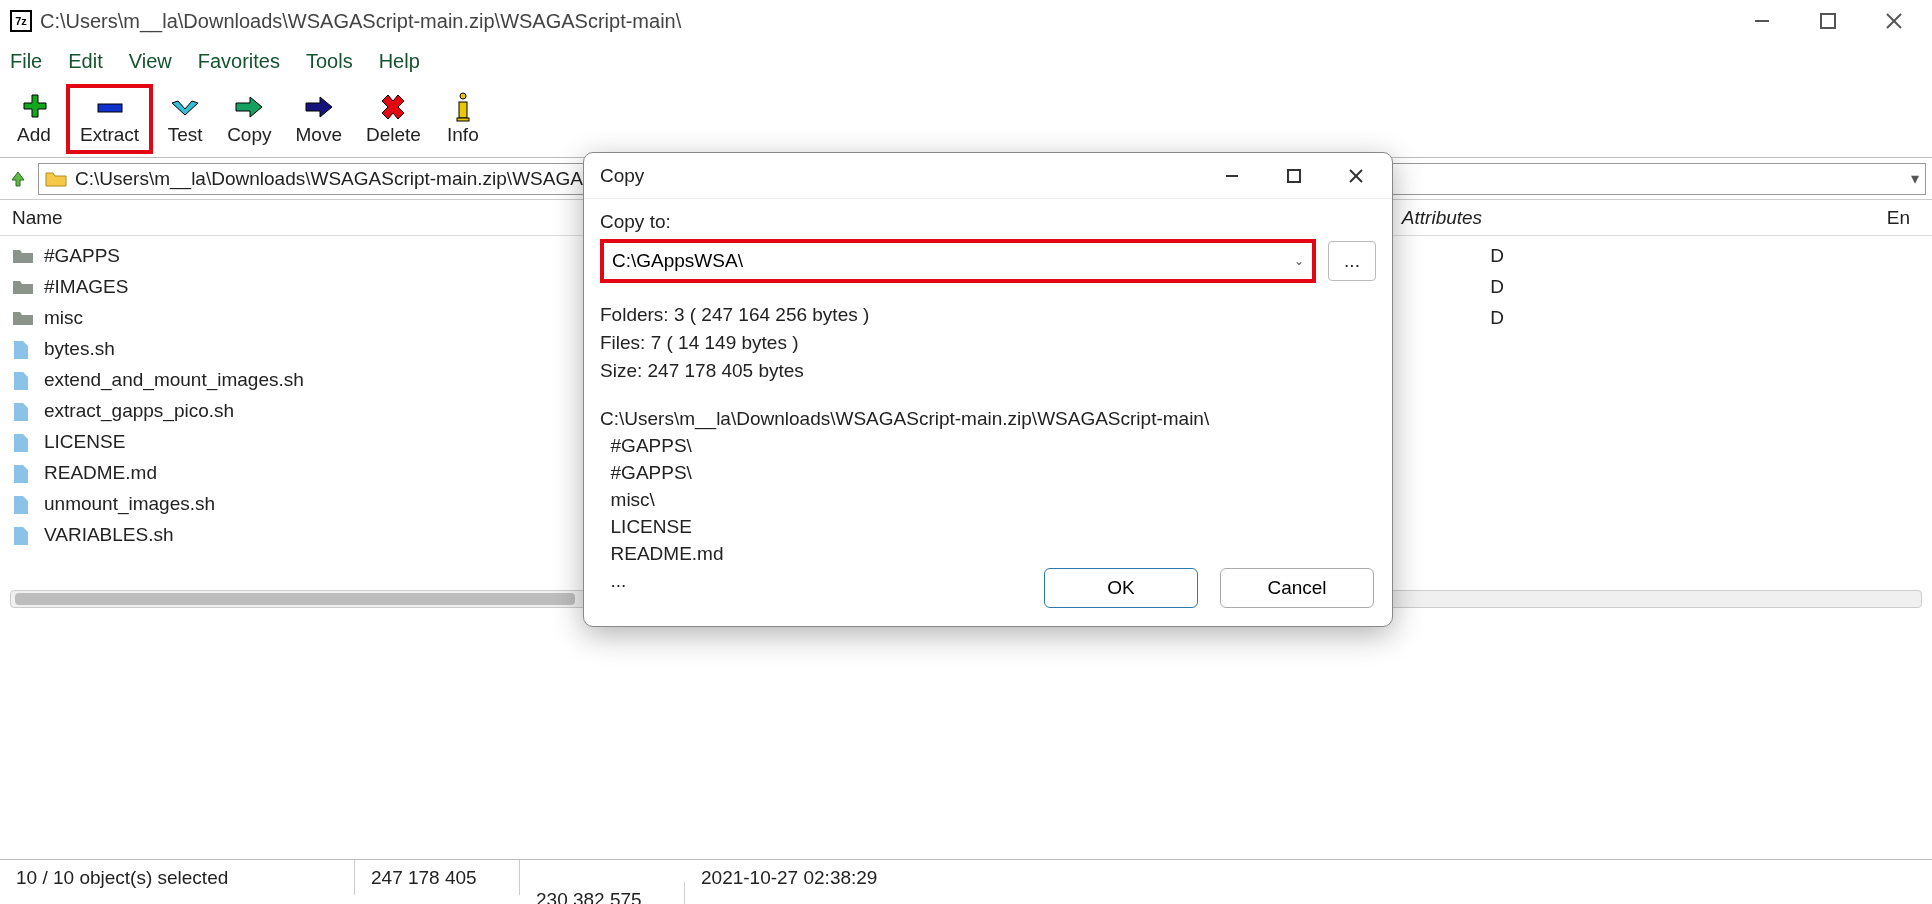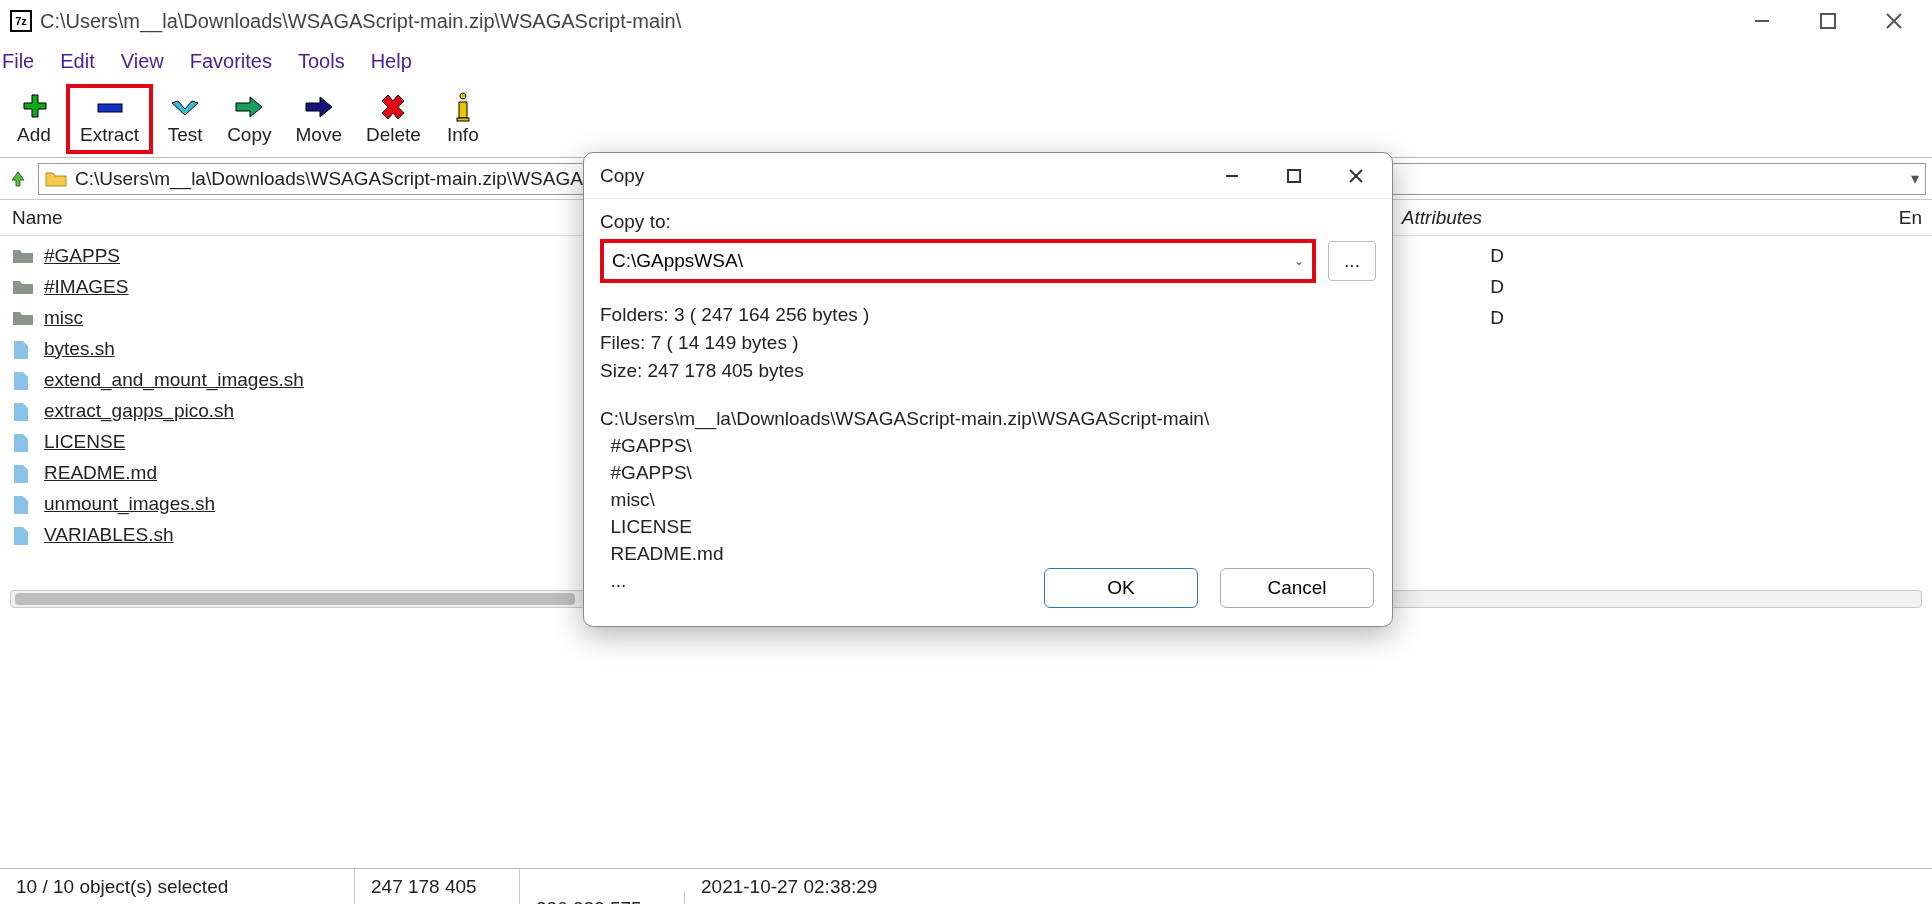--- a/index.html
+++ b/index.html
@@ -6,21 +6,21 @@
 body { background: #fff; width: 1932px; height: 904px; overflow: hidden; position: relative; }
 
 
 .titlebar { height: 42px; display: flex; align-items: center; padding: 0 10px; }
 .titlebar .app-icon { width: 22px; height: 22px; border: 2px solid #000; display: flex; align-items: center; justify-content: center; font-size: 11px; font-weight: bold; }
 .titlebar .title { margin-left: 8px; color: #444; font-size: 20px; }
 .win-controls { margin-left: auto; display: flex; gap: 40px; padding-right: 15px; }
 .win-controls span { width: 26px; height: 26px; display: flex; align-items: center; justify-content: center; color: #555; font-size: 18px; }
 
 
-.menubar { height: 38px; display: flex; align-items: center; padding: 0 2px; gap: 26px; font-size: 20px; color: #4c1d95; }
+.menubar { height: 38px; display: flex; align-items: center; padding: 0 10px; gap: 26px; font-size: 20px; color: #14532d; }
 
 
 .toolbar { height: 78px; display: flex; align-items: center; border-bottom: 1px solid #bbb; padding: 0 6px; gap: 4px; }
 .tool-btn { display: flex; flex-direction: column; align-items: center; justify-content: center; padding: 4px 10px; min-width: 56px; }
 .tool-btn .lbl { font-size: 19px; color: #222; margin-top: 2px; }
 .tool-btn.highlight { border: 4px solid #e30613; }
 .ico { width: 36px; height: 30px; display: flex; align-items: center; justify-content: center; }
 
 
 .pathbar { height: 42px; display: flex; align-items: center; border-bottom: 1px solid #ccc; padding: 3px 6px; gap: 6px; }
@@ -28,35 +28,35 @@
 .pathbar .inputwrap { flex: 1; display: flex; align-items: center; border: 1px solid #999; height: 32px; padding: 0 6px; background: #fff; }
 .pathbar .inputwrap .fld { width: 22px; height: 18px; margin-right: 8px; }
 .pathbar input { flex: 1; border: none; outline: none; font-size: 19px; color: #222; height: 100%; }
 
 
 .filelist { height: 470px; overflow: hidden; }
 .filelist-header { display: flex; border-bottom: 1px solid #ddd; height: 36px; align-items: center; font-size: 19px; color: #222; padding-left: 12px; }
 .filelist-header .col-name { width: 500px; }
 .filelist-header .col-spacer { width: 310px; }
 .filelist-header .col-attr { width: 100px; text-align: center; font-style: italic; }
-.filelist-header .col-en { flex:1; text-align: right; padding-right: 10px; }
+.filelist-header .col-en { flex:1; text-align: right; padding-right: 22px; }
 .file-rows { padding-top: 4px; }
 .file-row { display: flex; align-items: center; height: 31px; padding-left: 12px; font-size: 19px; color: #222; }
 .file-row .fic { width: 22px; height: 18px; margin-right: 10px; }
-.file-row .nm { width: 470px; text-decoration: underline; }
+.file-row .nm { width: 470px; }
 .file-row .sz { width: 90px; text-align: right; }
 .file-row .sp2 { width: 810px; }
 .file-row .atr { width: 90px; text-align: right; }
 
 
 .hscroll { height: 18px; background: #f0f0f0; border: 1px solid #ccc; margin: 40px 10px 0; border-radius: 4px; position: relative; }
 .hscroll .thumb { position: absolute; left: 4px; top: 2px; width: 560px; height: 12px; background: #bdbdbd; border-radius: 4px; }
 
 
-.statusbar { position: absolute; bottom: 0; left: 0; right: 0; height: 36px; border-top: 1px solid #bbb; display: flex; align-items: center; font-size: 19px; color: #222; }
+.statusbar { position: absolute; bottom: 9px; left: 0; right: 0; height: 36px; border-top: 1px solid #bbb; display: flex; align-items: center; font-size: 19px; color: #222; }
 .statusbar .cell { padding: 0 16px; height: 100%; display: flex; align-items: center; border-right: 1px solid #ccc; }
 .statusbar .cell:first-child { width: 355px; border-left: none; }
 .statusbar .cell:nth-child(2) { width: 165px; }
 .statusbar .cell:nth-child(3) { width: 165px; margin-top: 44px; }
 
 
 .dialog { position: absolute; left: 583px; top: 152px; width: 810px; height: 475px; background: #fff; border: 1px solid #888; border-radius: 10px; box-shadow: 0 8px 30px rgba(0,0,0,.3); }
 .dialog .dtitle { height: 46px; display: flex; align-items: center; padding: 0 16px; font-size: 19px; color: #222; border-bottom: 1px solid #eee; }
 .dialog .dwin { margin-left: auto; display: flex; gap: 38px; padding-right: 8px; }
 .dialog .dwin span { width: 24px; height: 24px; display: flex; align-items: center; justify-content: center; color: #333; font-size: 18px; }

